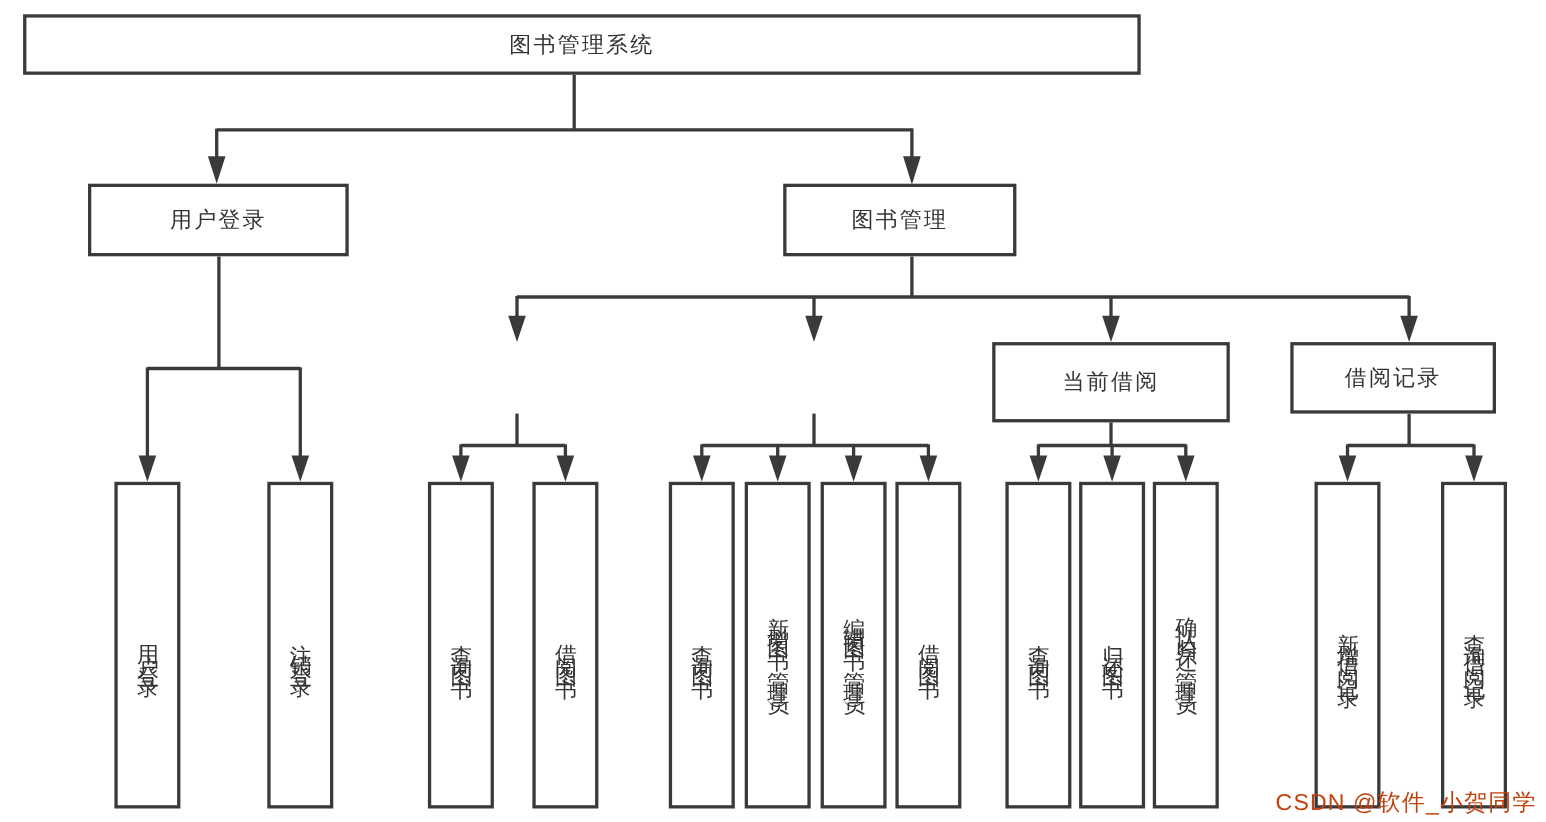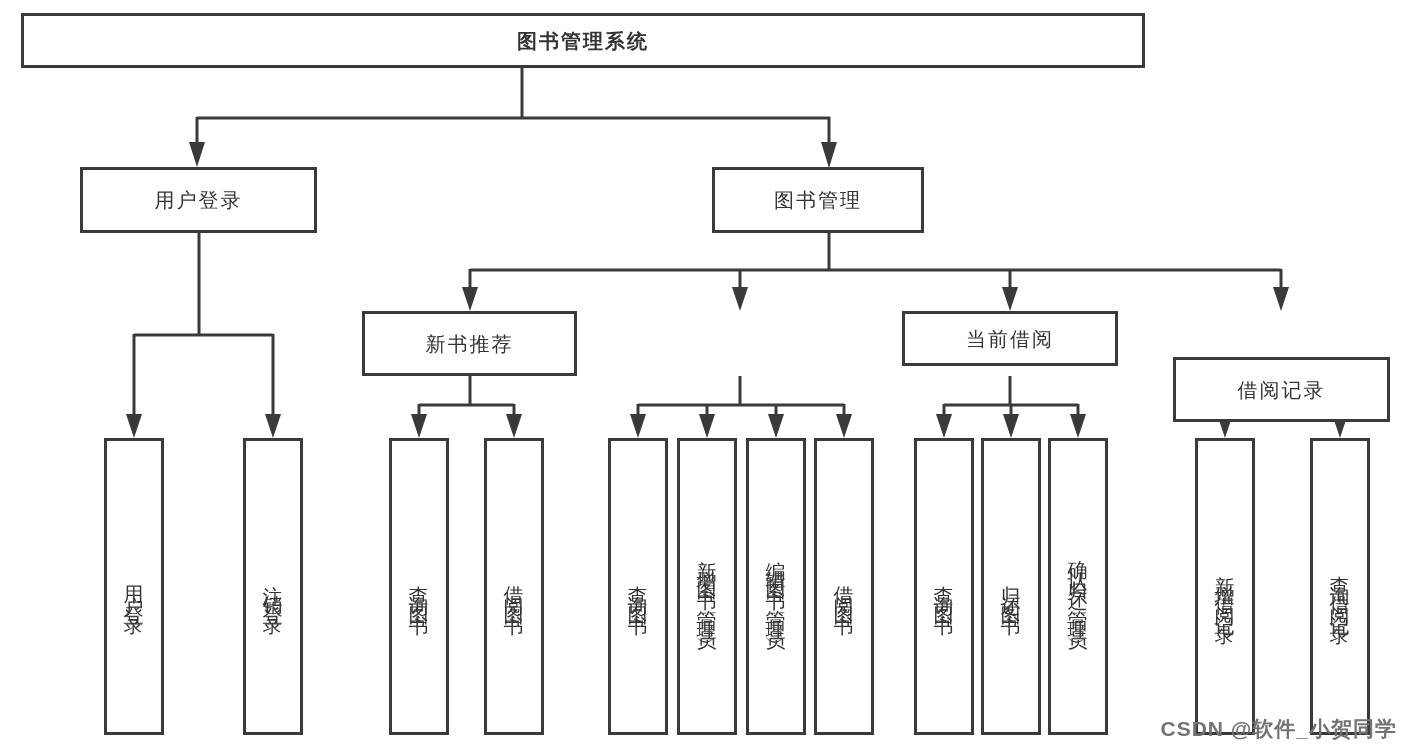--- a/index.html
+++ b/index.html
@@ -33,45 +33,44 @@
     z-index: 2;
   }
   .vnode {
     writing-mode: vertical-rl;
     text-orientation: mixed;
     letter-spacing: 10px;
     font-size: 20px;
     padding-top: 6px;
   }
   
-  .n-root { left: 21px;  top: 13px;  width: 1124px; height: 55px; font-weight: bold; }
+  .n-root { left: 21px;  top: 13px;  width: 1016px; height: 55px; }
   .n-l2a  { left: 80px;  top: 167px; width: 237px;  height: 66px; }
   .n-l2b  { left: 712px; top: 167px; width: 212px;  height: 66px; }
   .n-l3a  { left: 362px; top: 311px; width: 215px;  height: 65px; }
   .n-l3b  { left: 632px; top: 311px; width: 215px;  height: 65px; }
-  .n-l3c  { left: 902px; top: 311px; width: 216px;  height: 55px; }
-  .n-l3d  { left: 1173px;top: 311px; width: 217px;  height: 65px; margin-top: 46px; }
+  .n-l3c  { left: 902px; top: 311px; width: 216px;  height: 73px; }
+  .n-l3d  { left: 1173px;top: 311px; width: 187px;  height: 65px; }
   .leaf   { top: 438px; width: 60px; height: 297px; }
   .lf-u1 { left: 104px; }  .lf-u2 { left: 243px; }
   .lf-n1 { left: 389px; }  .lf-n2 { left: 484px; }
   .lf-b1 { left: 608px; }  .lf-b2 { left: 677px; }
   .lf-b3 { left: 746px; }  .lf-b4 { left: 814px; }
   .lf-c1 { left: 914px; }  .lf-c2 { left: 981px; }
   .lf-c3 { left: 1048px; }
   .lf-r1 { left: 1195px; } .lf-r2 { left: 1310px; }
   #watermark {
     position: absolute;
     right: 8px;
     bottom: 4px;
-    color: #737373;
+    color: #c2410c;
     font-size: 21px;
     letter-spacing: 1px;
     z-index: 5;
     white-space: nowrap;
-    font-weight: bold;
   }
 </style>
 </head>
 <body>
 
 <div id="canvas">
 
   <svg id="connectors" viewBox="0 0 1405 747" xmlns="http://www.w3.org/2000/svg">
     <g stroke="#3a3a3a" stroke-width="3" fill="none">
 
@@ -143,21 +142,20 @@
       <polygon points="1217,414 1233,414 1225,438"></polygon>
       <polygon points="1332,414 1348,414 1340,438"></polygon>
     </g>
   </svg>
 
   <div class="node n-root">图书管理系统</div>
 
   <div class="node n-l2a">用户登录</div>
   <div class="node n-l2b">图书管理</div>
 
-  <div class="node n-l3a">新书推荐</div>
   <div class="node n-l3c">当前借阅</div>
   <div class="node n-l3d">借阅记录</div>
 
   <div class="node vnode leaf lf-u1">用户登录</div>
   <div class="node vnode leaf lf-u2">注销登录</div>
 
   <div class="node vnode leaf lf-n1">查询图书</div>
   <div class="node vnode leaf lf-n2">借阅图书</div>
 
   <div class="node vnode leaf lf-b1">查询图书</div>

